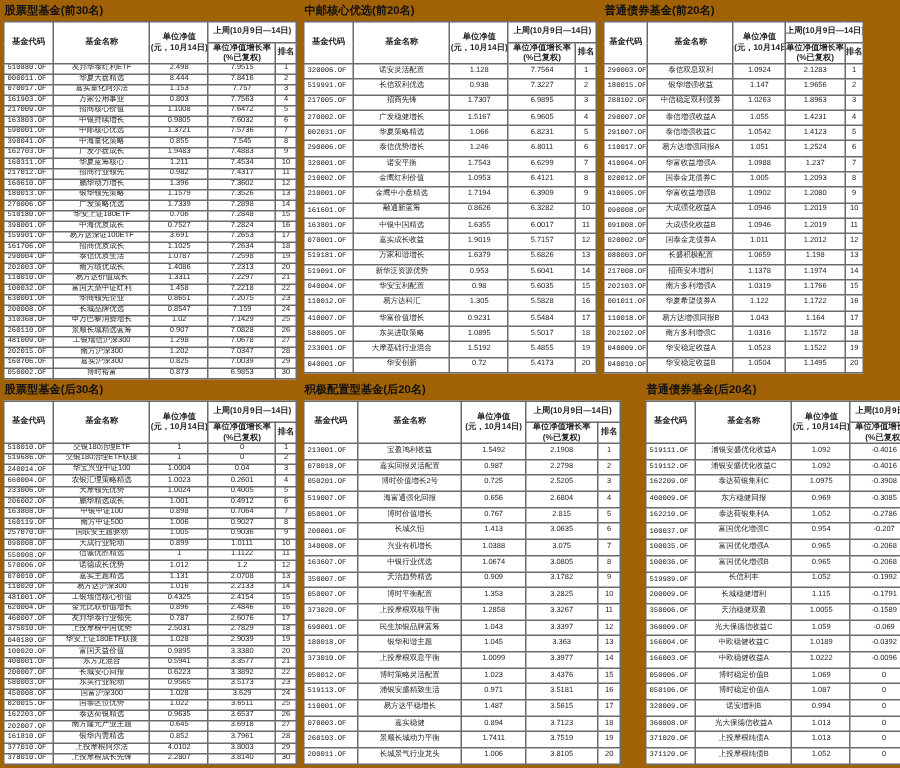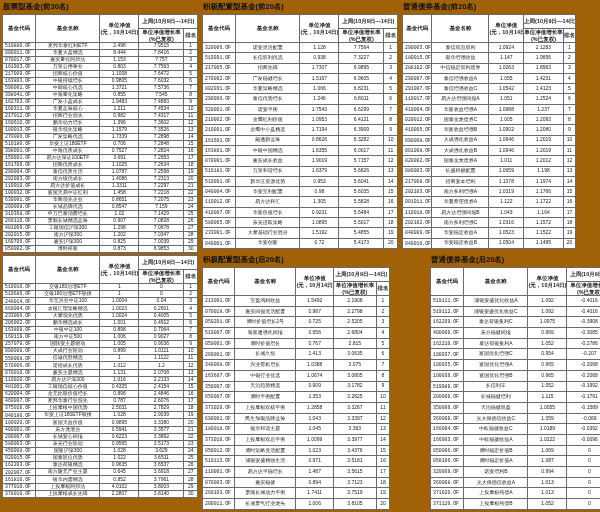--- a/index.html
+++ b/index.html
@@ -275,21 +275,21 @@
               <td>0.873</td>
               <td>6.9853</td>
               <td>30</td>
             </tr>
           </tbody>
         </table>
     </div>
   </div>
 
   <div class="tbl-block" style="left:202px;top:2px;width:196px;">
-    <div class="tbl-title">积极配置型基金(前20名)</div>
+    <div class="tbl-title">中邮核心优选(前20名)</div>
     <div style="height:235px;">
       <table class="rows20">
           <colgroup>
             <col class="code">
             <col class="name">
             <col class="nav">
             <col class="growth">
             <col class="rank">
           </colgroup>
           <thead>
@@ -641,20 +641,21 @@
               <td>1.0504</td>
               <td>1.1495</td>
               <td>20</td>
             </tr>
           </tbody>
         </table>
     </div>
   </div>
 
   <div class="tbl-block" style="left:2px;top:255px;width:196px;">
+    <div class="tbl-title">股票型基金(后30名)</div>
     <div style="height:243px;">
       <table class="rows30">
           <colgroup>
             <col class="code">
             <col class="name">
             <col class="nav">
             <col class="growth">
             <col class="rank">
           </colgroup>
           <thead>
@@ -892,21 +893,21 @@
               <td>上投摩根成长先锋</td>
               <td>2.2807</td>
               <td>3.8140</td>
               <td>30</td>
             </tr>
           </tbody>
         </table>
     </div>
   </div>
 
-  <div class="tbl-block" style="left:202px;top:255px;width:188px;">
+  <div class="tbl-block" style="left:202px;top:255px;width:212px;">
     <div class="tbl-title">积极配置型基金(后20名)</div>
     <div style="height:243px;">
       <table class="rows20">
           <colgroup>
             <col class="code">
             <col class="name">
             <col class="nav">
             <col class="growth">
             <col class="rank">
           </colgroup>

